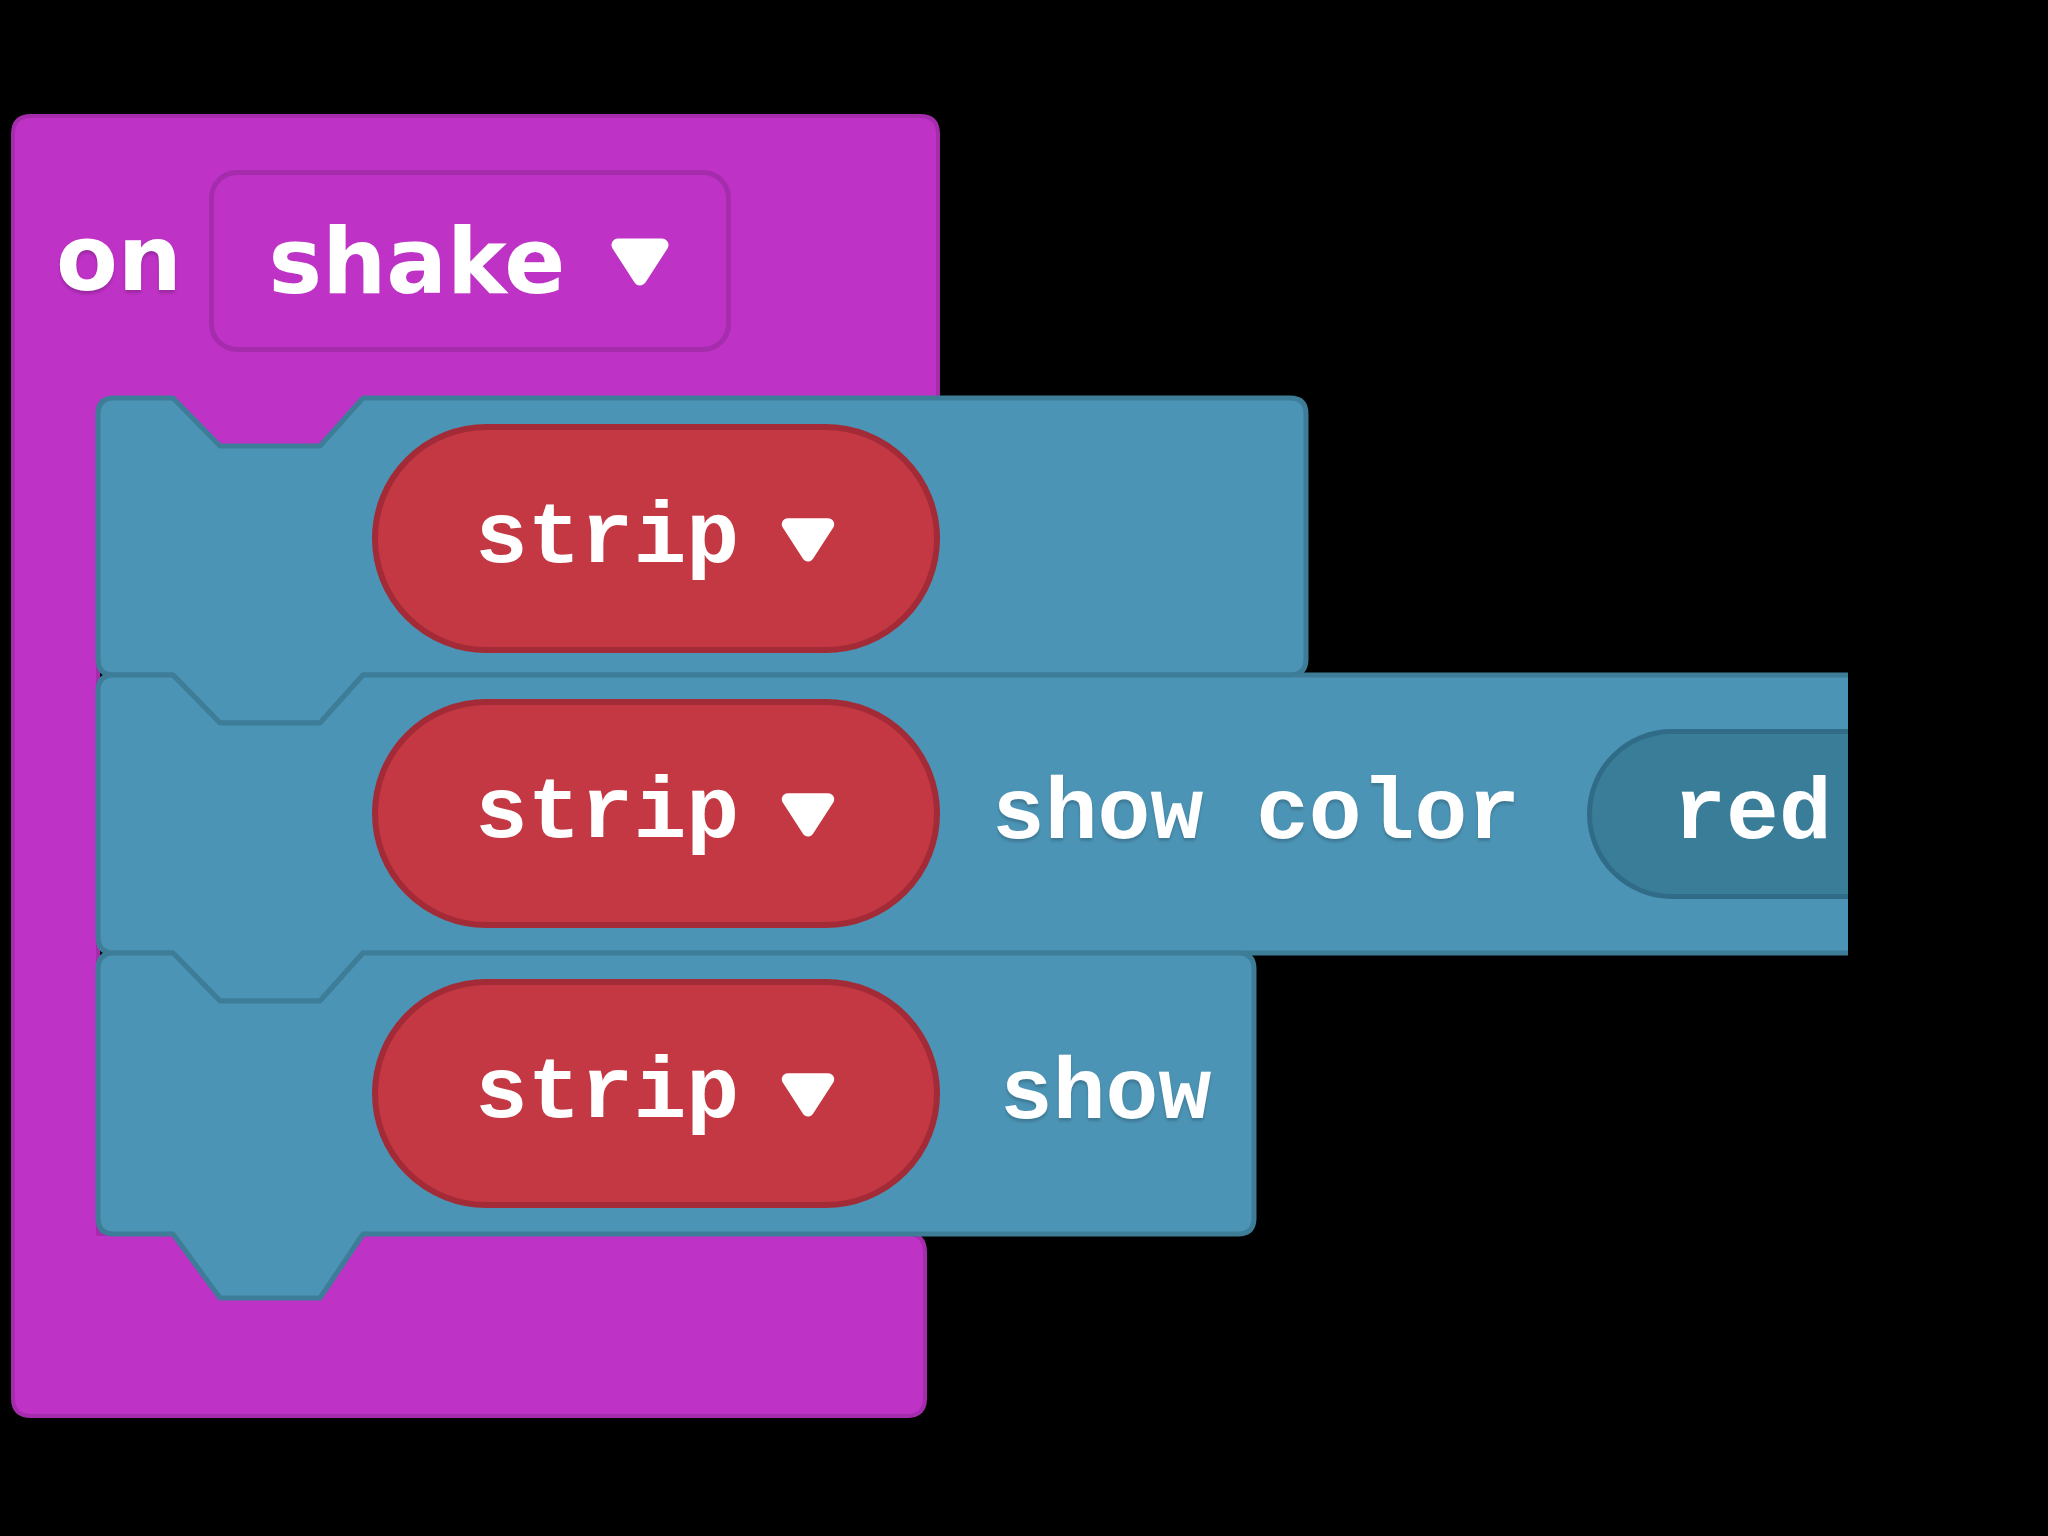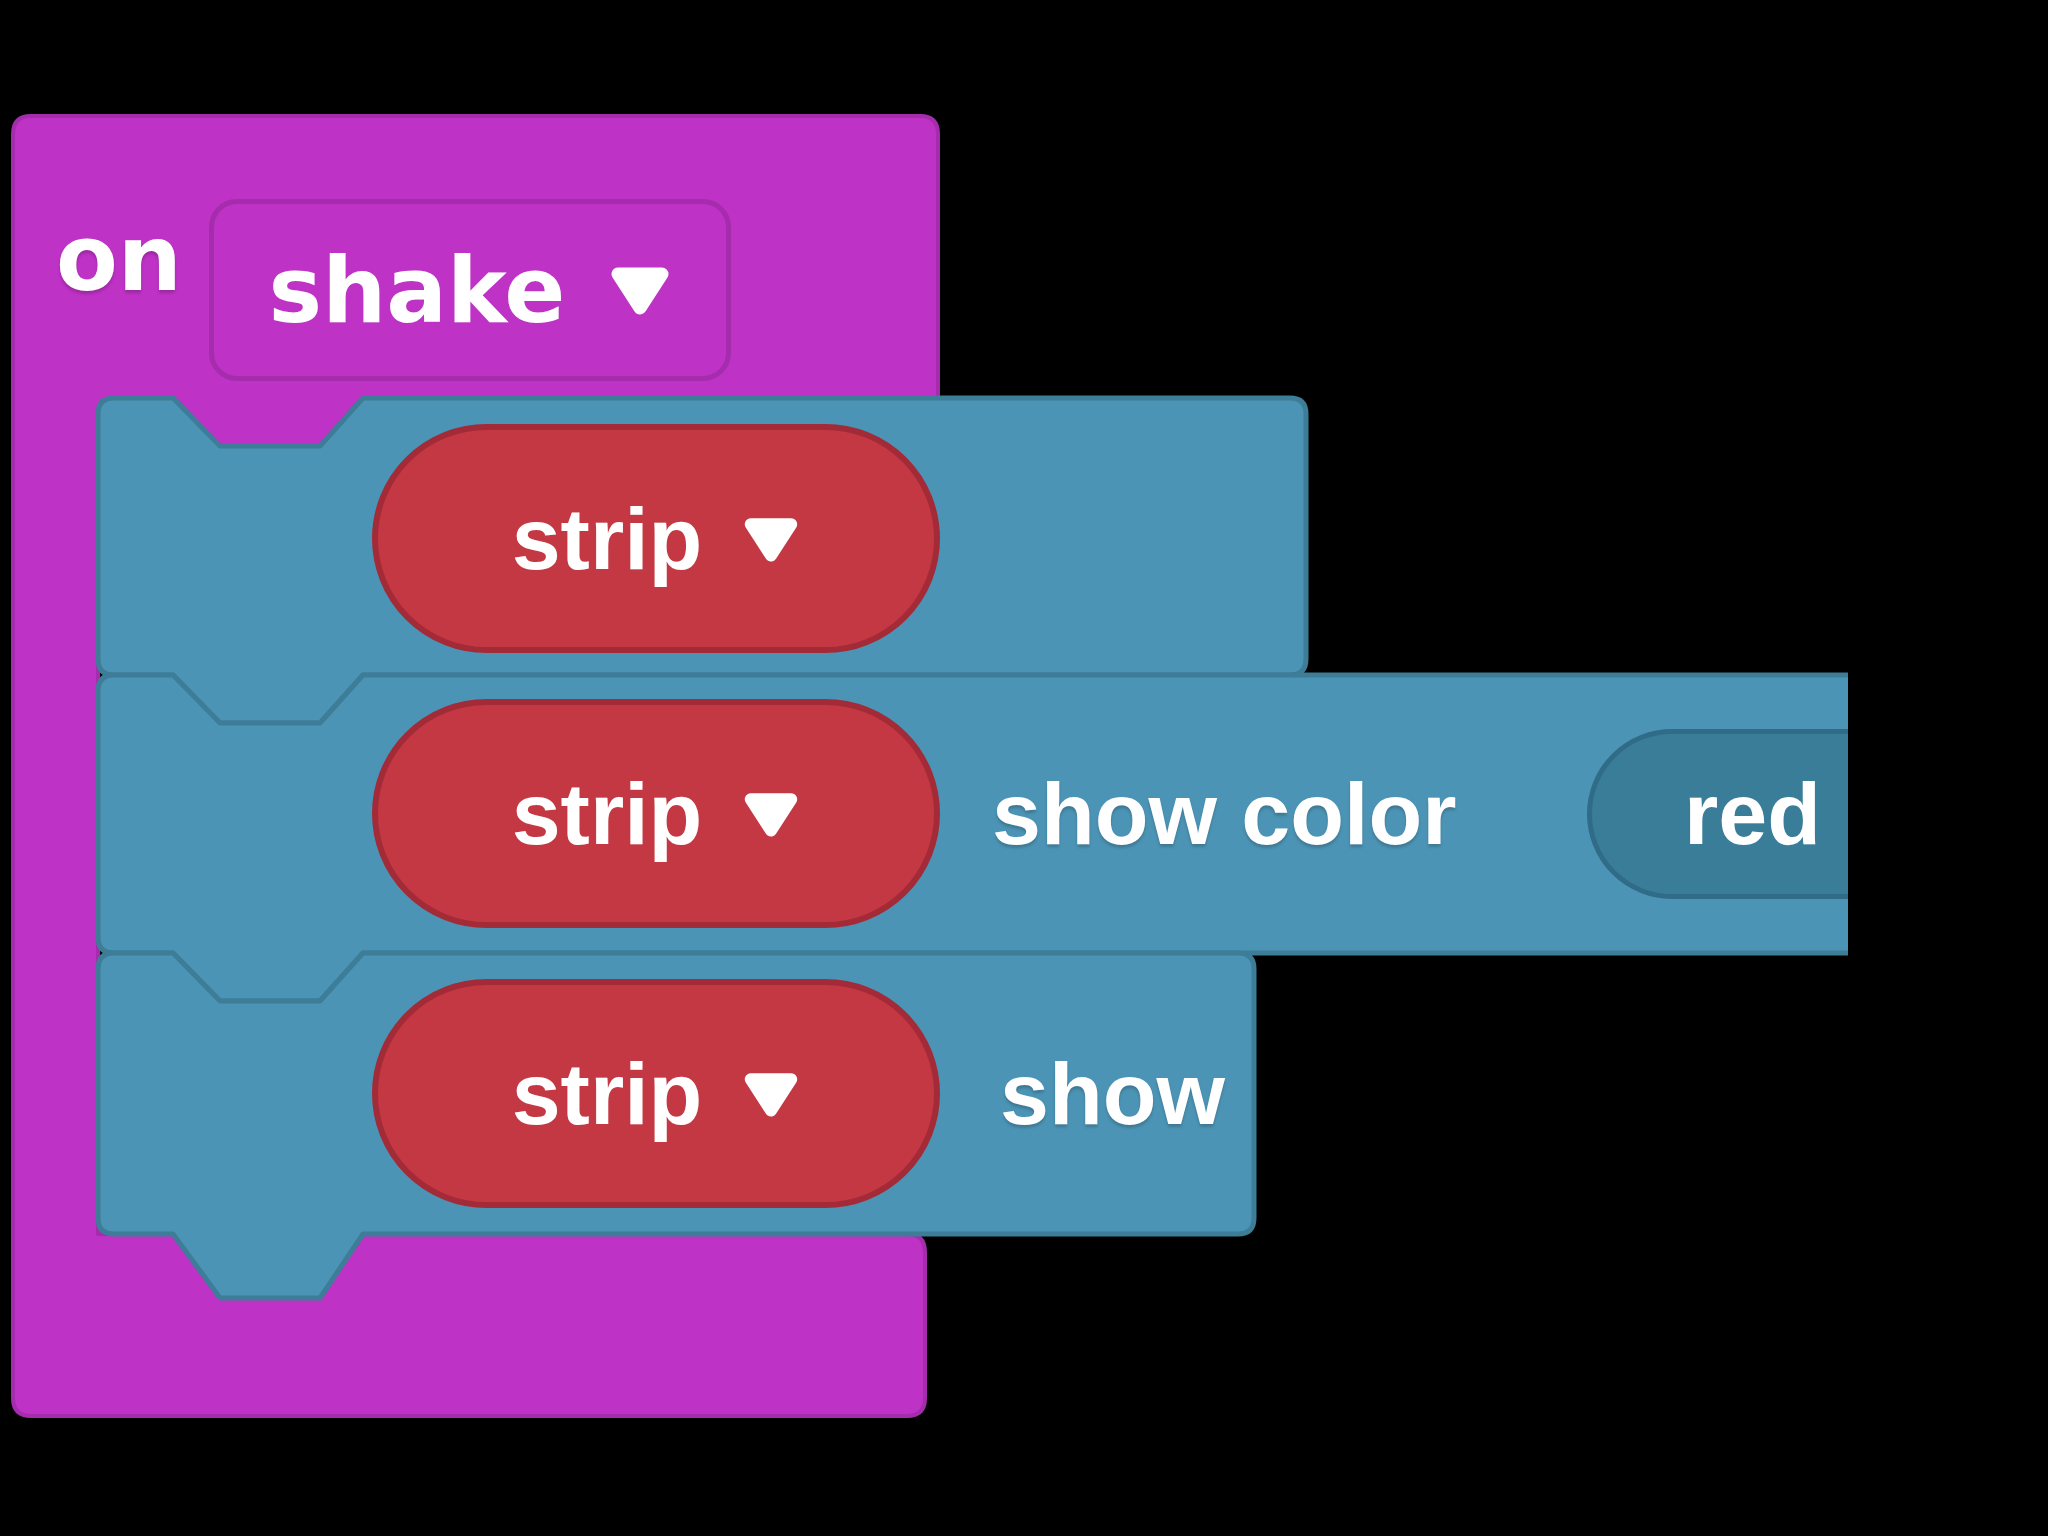--- a/index.html
+++ b/index.html
@@ -15,37 +15,36 @@
   .p-event{stroke-width:4px;}
   .p-stmt{stroke-width:5px;}
 
   .lbl{
     position:absolute;
     display:flex;align-items:center;
     color:#FFFFFF;
     white-space:pre;
     text-shadow:0 3px 3px rgba(0,0,0,0.18);
   }
-  .mono{font-family:Liberation Sans, sans-serif;font-weight:bold;font-size:88px;}
+  .mono{font-family:Liberation Mono, monospace;font-weight:bold;font-size:88px;}
   .sans{font-family:"DejaVu Sans","Liberation Sans",sans-serif;font-weight:600;font-size:90px;}
 
   .field{
     position:absolute;
     display:flex;align-items:center;justify-content:center;
     box-sizing:border-box;
     color:#fff;
     cursor:pointer;
   }
   .event-field{
     left:209px;top:170px;width:522px;height:182px;
     background:#BE32C6;
     border:5px solid #A52CAC;
     border-radius:28px;
     gap:44px;
-    margin-top:29px;
   }
   .pill-red{
     left:372px;width:568px;height:229px;
     background:#C43843;
     border:6px solid #A32B38;
     border-radius:115px;
     gap:40px;
   }
   .pill-blue{
     left:1587px;top:729px;width:411px;height:170px;

